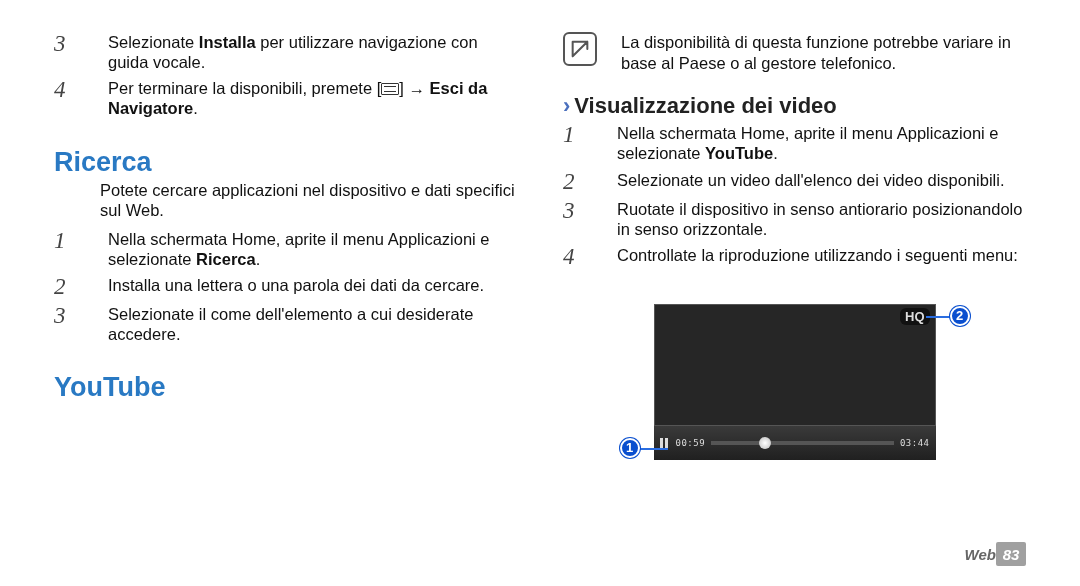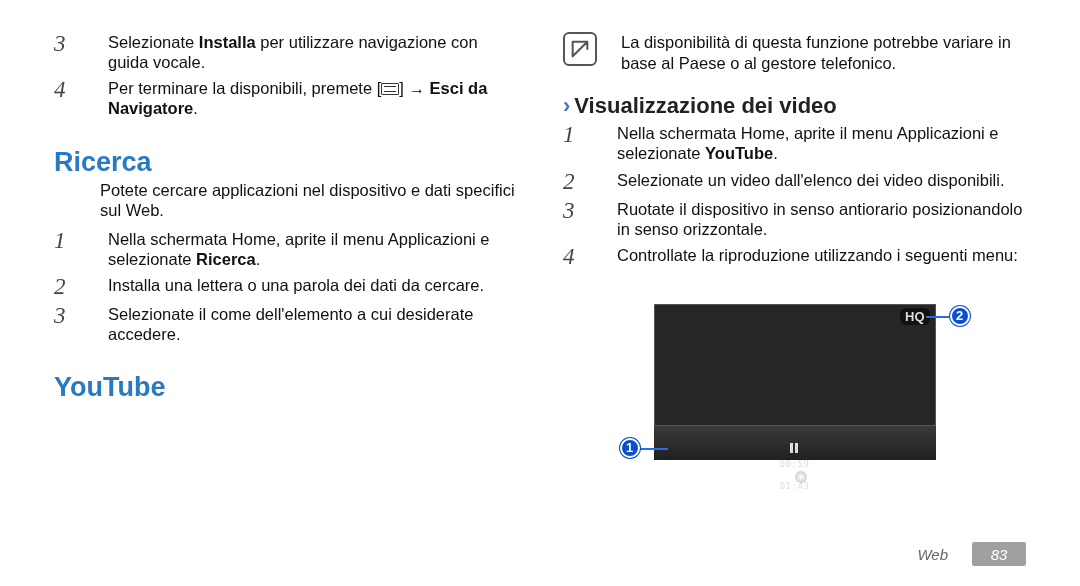--- a/index.html
+++ b/index.html
@@ -62,21 +62,20 @@
     position: absolute; top: 4px; right: 6px;
     background: #111; color: #ddd;
     font-size: 13px; font-weight: 700;
     padding: 1px 5px; border-radius: 6px;
   }
   .vf-controls {
     height: 17px; background: linear-gradient(#3a3a3a,#202020);
     display: flex; align-items: center; gap: 6px;
     padding: 17px 6px; font-size: 9px; color: #ddd;
     border-top: 1px solid #555;
-    flex-direction: column;
   }
   .vf-pause { width: 10px; height: 10px; display: flex; gap: 2px; }
   .vf-pause span { width: 3px; height: 10px; background: #ddd; }
   .vf-time { font-family: monospace; letter-spacing: 0.5px; }
   .vf-spacer { flex: 1; position: relative; height: 4px; background: #555; }
   .vf-spacer .thumb {
     position: absolute; left: 26%; top: -4px;
     width: 12px; height: 12px; border-radius: 50%;
     background: radial-gradient(#fff,#bbb);
   }
@@ -87,25 +86,25 @@
     background: #0a4fcf; color: #fff;
     font-size: 13px; font-weight: 700;
     display: flex; align-items: center; justify-content: center;
     border: 2px solid #fff;
     box-shadow: 0 0 0 1px #0a4fcf;
   }
   .callout-line { position: absolute; background: #2a6de0; height: 2px; }
 
   .footer {
     position: absolute; bottom: 20px; right: 54px;
-    display: flex; align-items: center; gap: 24px;
-    font-style: italic; color: #666; font-size: 15px;
+    display: flex; align-items: center; gap: 0;
+    font-style: italic; color: #666; font-size: 15px; font-weight: bold;
   }
   .page-badge {
-    width: 54px; height: 24px; background: #a0a0a0;
+    width: 30px; height: 24px; background: #a0a0a0;
     color: #fff; font-style: italic; font-size: 15px;
     display: flex; align-items: center; justify-content: center;
     border-radius: 2px;
   }
 </style>
 </head>
 <body>
 
 <div class="page">
 
@@ -185,21 +184,21 @@
         <div class="hq-badge">HQ</div>
         <div class="vf-controls">
           <div class="vf-pause">
               <span></span>
               <span></span>
             </div>
           <span class="vf-time">00:59</span>
           <div class="vf-spacer">
               <div class="thumb"></div>
             </div>
-          <span class="vf-time">01:43</span>
+          <span class="vf-time">03:44</span>
         </div>
       </div>
 
       <div class="callout-line" style="top:12px; left:300px; width:28px;"></div>
       <div class="callout" style="top:2px; left:324px;">2</div>
 
       <div class="callout-line" style="top:144px; left:14px; width:28px;"></div>
       <div class="callout" style="top:134px; left:-6px;">1</div>
     </div>
 

